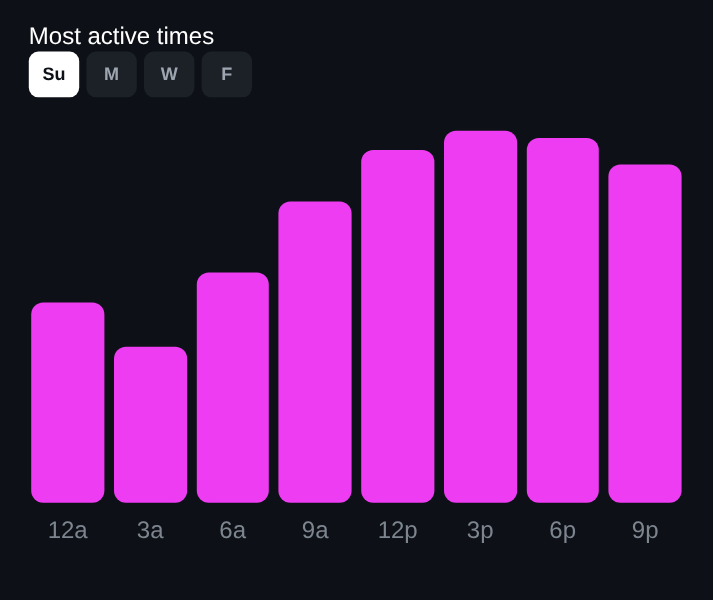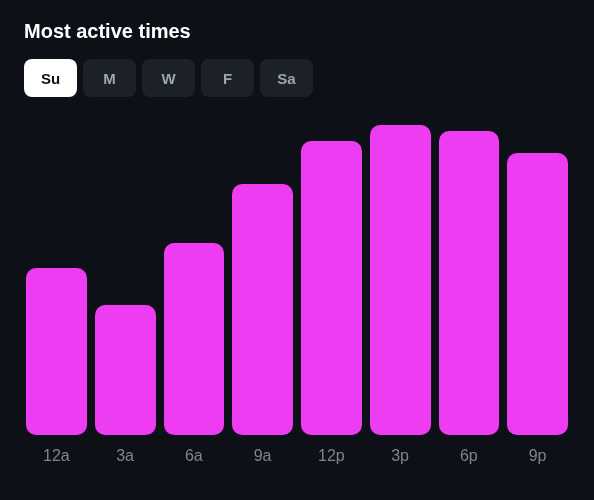--- a/index.html
+++ b/index.html
@@ -11,30 +11,29 @@
       background: #0d1117;
       font-family: -apple-system, BlinkMacSystemFont, "Segoe UI", Helvetica, Arial, sans-serif;
       width: 594px;
       height: 500px;
       padding: 20px 24px;
       overflow: hidden;
     }
     .title {
       color: #ffffff;
       font-size: 20px;
-      font-weight: 700;
-      margin-bottom: 16px;
+      font-weight: 400;
     }
     .day-tabs {
       display: flex;
       gap: 6px;
       margin-bottom: 28px;
     }
     .day-tab {
-      width: 53px;
+      width: 42px;
       height: 38px;
       border-radius: 8px;
       display: flex;
       align-items: center;
       justify-content: center;
       font-size: 15px;
       font-weight: 700;
       cursor: pointer;
       background: #1c2128;
       color: #9da5b0;
@@ -61,35 +60,34 @@
     .xaxis {
       display: flex;
       gap: 8px;
       margin-top: 12px;
       padding: 0 2px;
     }
     .xlabel {
       flex: 1;
       text-align: center;
       color: #7d858f;
-      font-size: 16px;
+      font-size: 20px;
       font-weight: 500;
     }
   </style>
 </head>
 <body>
 
 <h2 class="title">Most active times</h2>
 
 <div class="day-tabs">
   <div class="day-tab active">Su</div>
   <div class="day-tab">M</div>
   <div class="day-tab">W</div>
   <div class="day-tab">F</div>
-  <div class="day-tab">Sa</div>
 </div>
 
 <div class="chart-wrap">
   <div class="bars">
     <div class="bar" style="height: 54%;"></div>
     <div class="bar" style="height: 42%;"></div>
     <div class="bar" style="height: 62%;"></div>
     <div class="bar" style="height: 81%;"></div>
     <div class="bar" style="height: 95%;"></div>
     <div class="bar" style="height: 100%;"></div>

